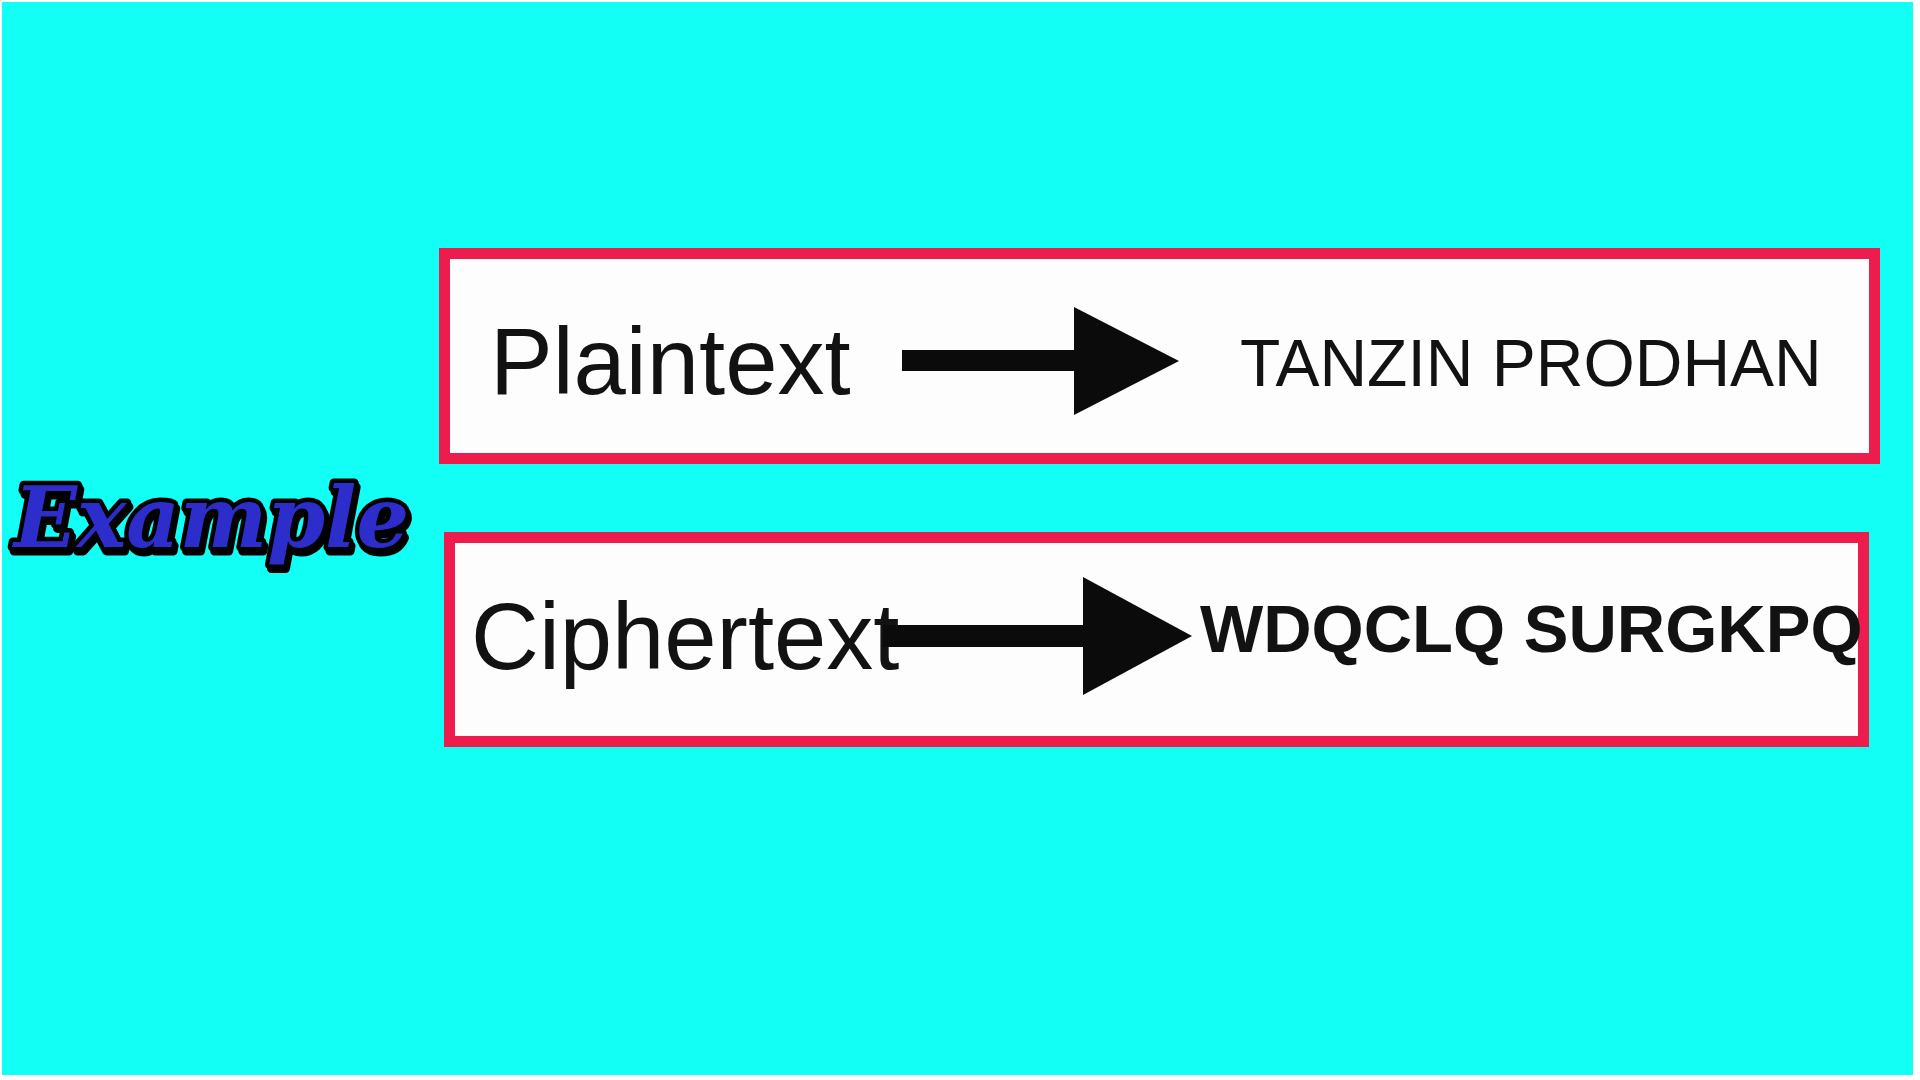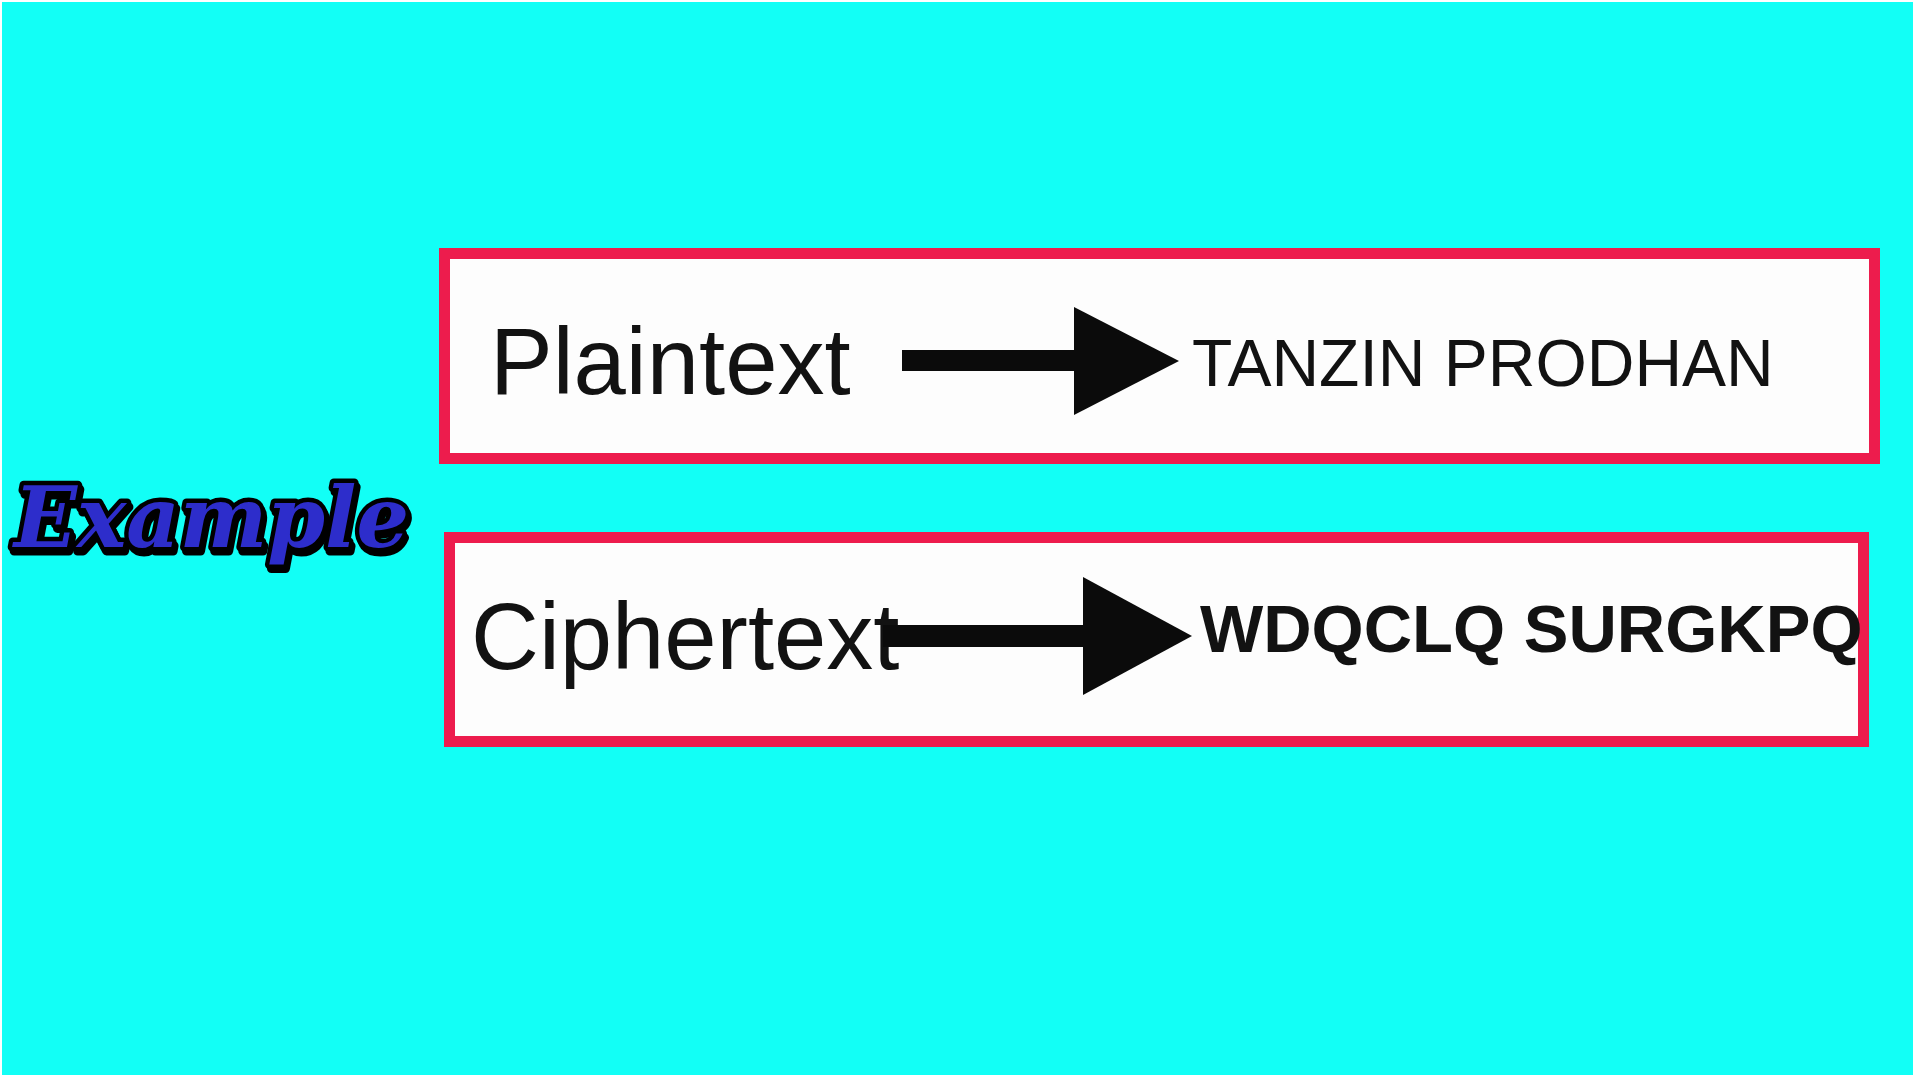--- a/index.html
+++ b/index.html
@@ -34,21 +34,21 @@
   .box-plaintext{left:437px;top:222px;width:1441px;height:216px;margin-top:24px;}
   .box-ciphertext{left:442px;top:530px;width:1425px;height:215px;}
 
   .term{position:absolute;white-space:nowrap;color:var(--text-black);
     font-family:"Liberation Sans",sans-serif;font-size:94px;line-height:94px;}
   .term-plaintext{left:40px;top:56px;}
   .term-ciphertext{left:16px;top:47px;}
 
   .value{position:absolute;white-space:nowrap;color:var(--text-black);
     font-family:"Liberation Sans",sans-serif;font-size:66px;line-height:66px;}
-  .value-plaintext{left:742px;top:71px;}
+  .value-plaintext{left:790px;top:71px;}
   .value-ciphertext{left:745px;top:52px;font-size:67px;line-height:67px;font-weight:bold;}
 
   .arrow{position:absolute;}
   .arrow-plaintext{left:452px;top:44px;}
   .arrow-ciphertext{left:428px;top:32px;}
   .arrow svg{display:block;}
   .arrow .shaft,.arrow .head{fill:var(--arrow-black);}
 </style>
 </head>
 <body>

